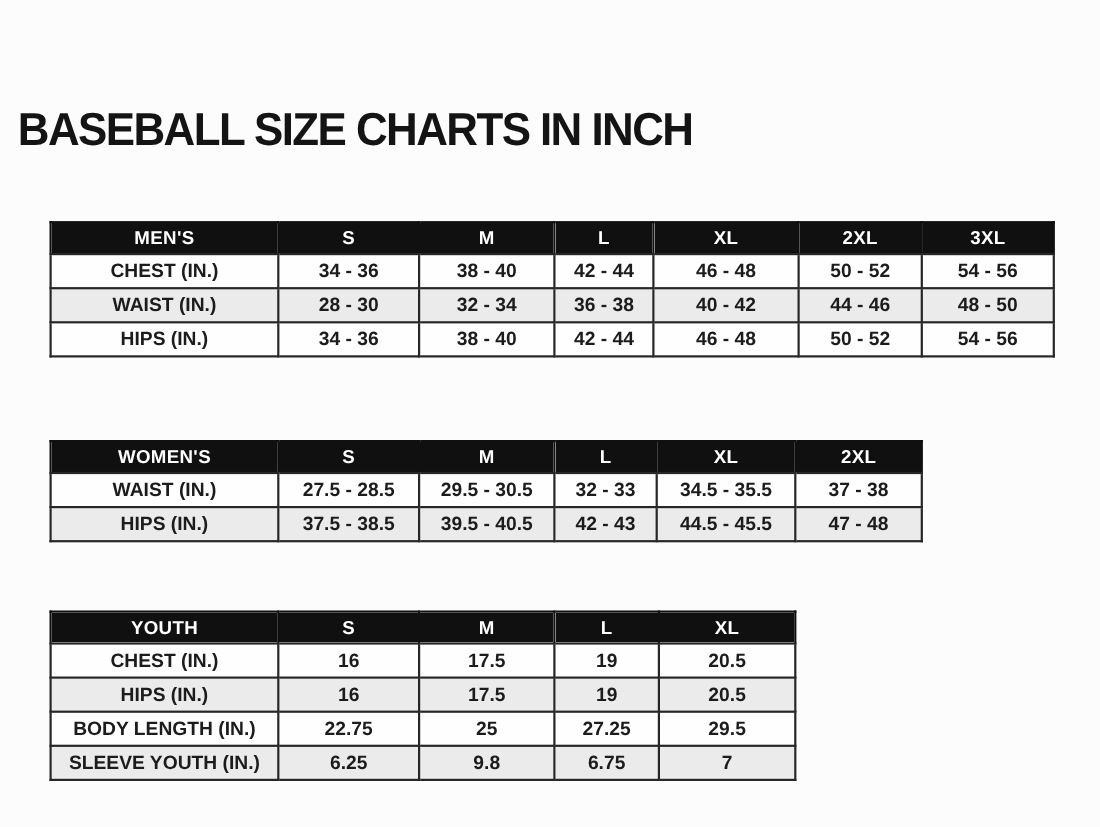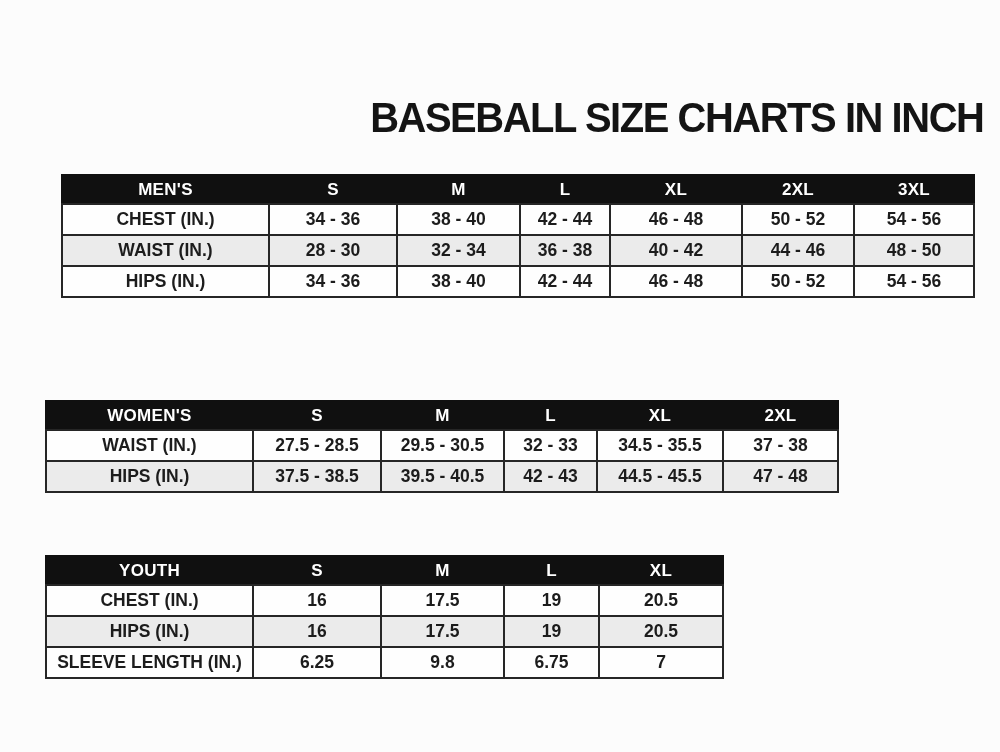--- a/index.html
+++ b/index.html
@@ -13,40 +13,40 @@
     background: #fcfcfc;
     font-family: "Liberation Sans", sans-serif;
     color: #1c1c1c;
     overflow: hidden;
   }
   .page-title {
     position: absolute;
     top: 64px;
     left: 0;
     width: 1000px;
-    text-align: right;
+    text-align: left;
     font-size: 42px;
     line-height: 52px;
     font-weight: bold;
     letter-spacing: -1.5px;
     color: #141414;
     white-space: nowrap;
   }
   .page-title .squeeze {
     display: inline-block;
     transform: scaleX(0.95);
     transform-origin: center;
   }
   .size-table {
     position: absolute;
     left: 45px;
     border-collapse: collapse;
     table-layout: fixed;
   }
-  .table-mens   { top: 174px; margin-left: 16px; }
+  .table-mens   { top: 201px; }
   .table-womens { top: 400px; }
   .table-youth  { top: 555px; border-radius: 10px; }
   .size-table th, .size-table td {
     border: 2px solid #262626;
     text-align: center;
     vertical-align: middle;
     font-weight: bold;
     font-size: 17.5px;
     padding: 0 2px;
     height: 29px;
@@ -186,21 +186,28 @@
           <td>20.5</td>
         </tr>
         <tr>
           <td>HIPS (IN.)</td>
           <td>16</td>
           <td>17.5</td>
           <td>19</td>
           <td>20.5</td>
         </tr>
         <tr>
-          <td>SLEEVE LENGTH (IN.)</td>
+          <td>BODY LENGTH (IN.)</td>
+          <td>22.75</td>
+          <td>25</td>
+          <td>27.25</td>
+          <td>29.5</td>
+        </tr>
+        <tr>
+          <td>SLEEVE YOUTH (IN.)</td>
           <td>6.25</td>
           <td>9.8</td>
           <td>6.75</td>
           <td>7</td>
         </tr>
       </tbody>
     </table>
   </div>
 
 </body></html>

